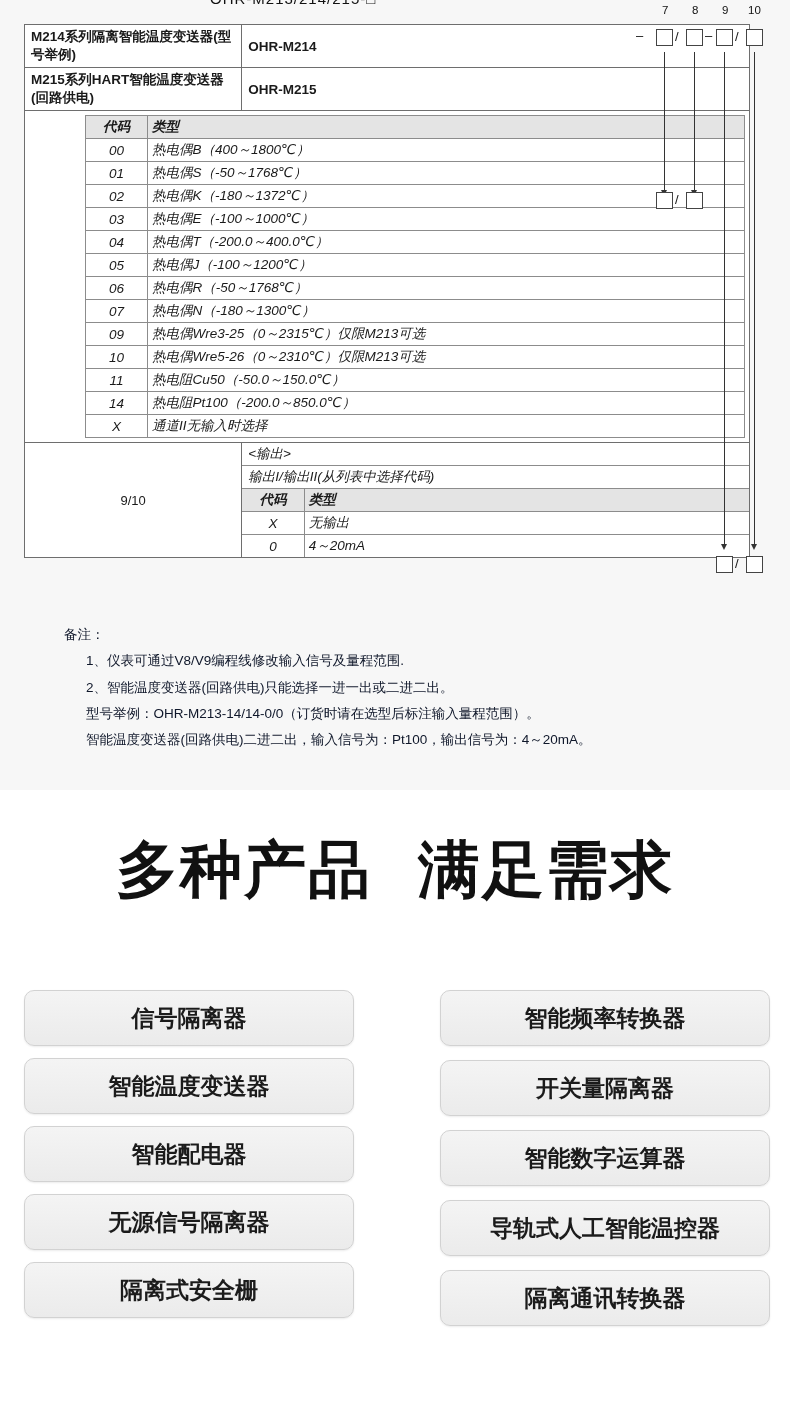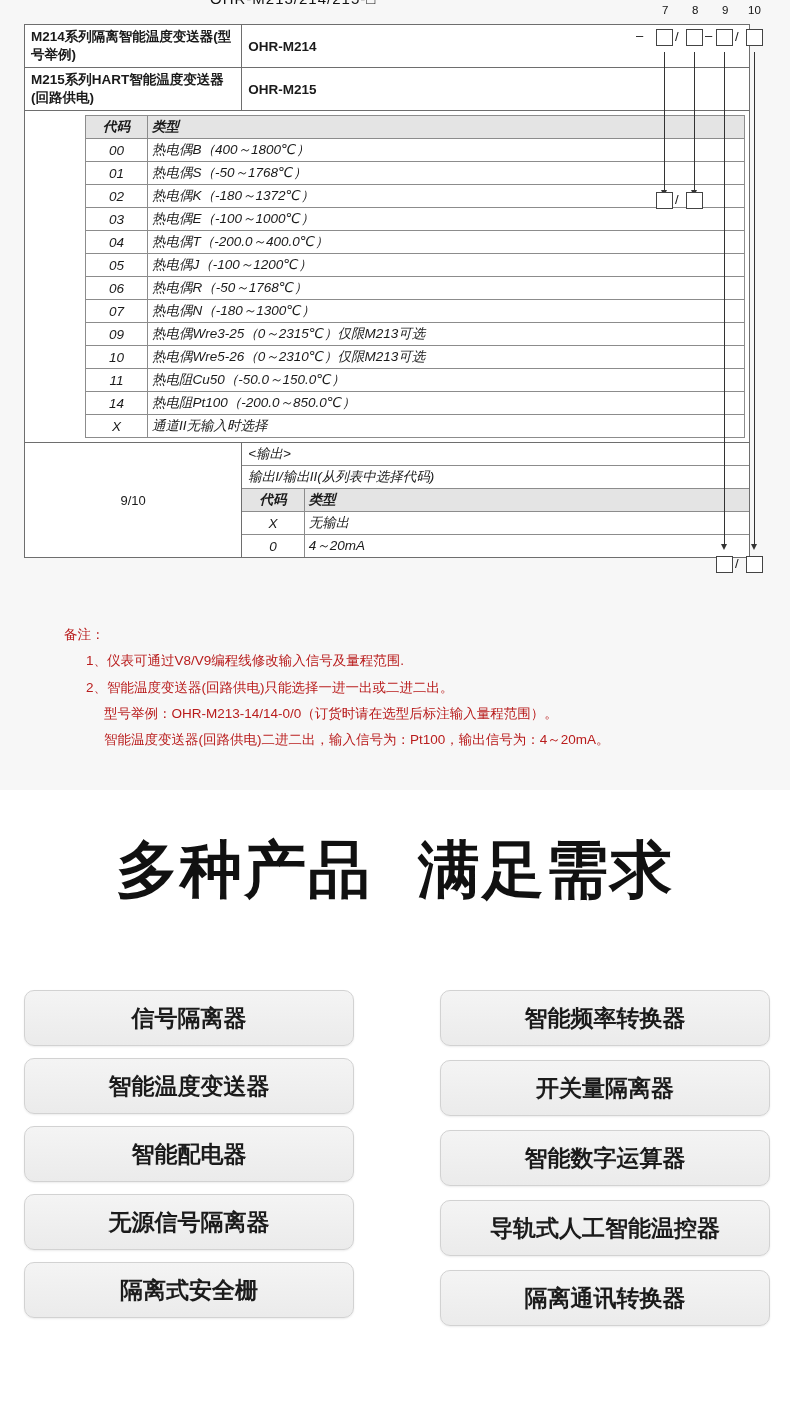--- a/index.html
+++ b/index.html
@@ -121,25 +121,25 @@
   }
 
   
   .remarks {
     position: absolute;
     left: 24px;
     top: 622px;
     width: 740px;
     font-size: 13.5px;
     line-height: 1.95;
-    color: #b91c1c;
+    color: #0f172a;
   }
   .remarks .r-title { margin-left: 40px; }
   .remarks .r-item { margin-left: 62px; }
-  .remarks .r-sub  { margin-left: 80px; }
+  .remarks .r-sub  { margin-left: 62px; }
 
   
   .bottom-section {
     position: absolute;
     left: 0;
     top: 790px;
     width: 642px;
     height: 614px;
     background: #ffffff;
   }

